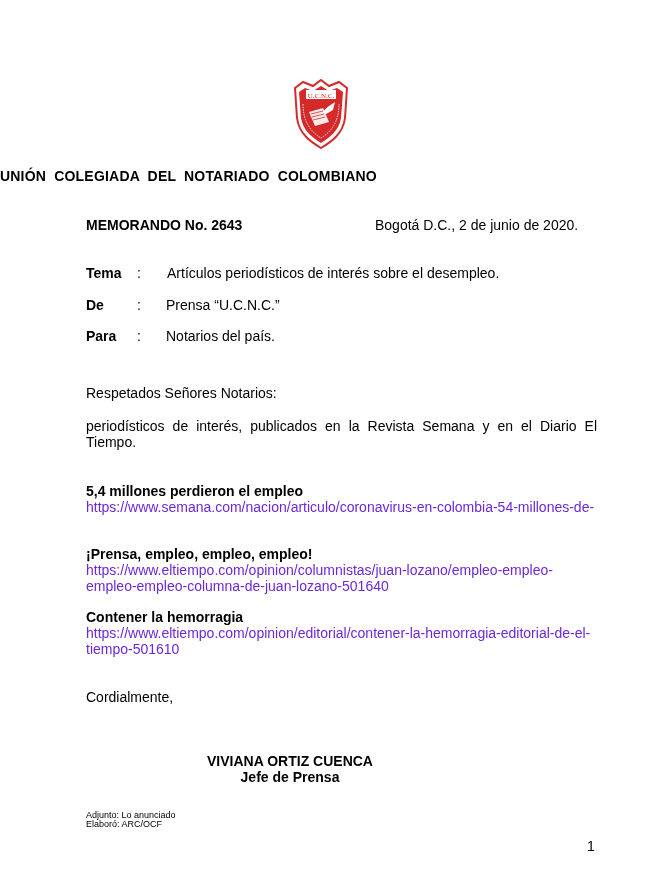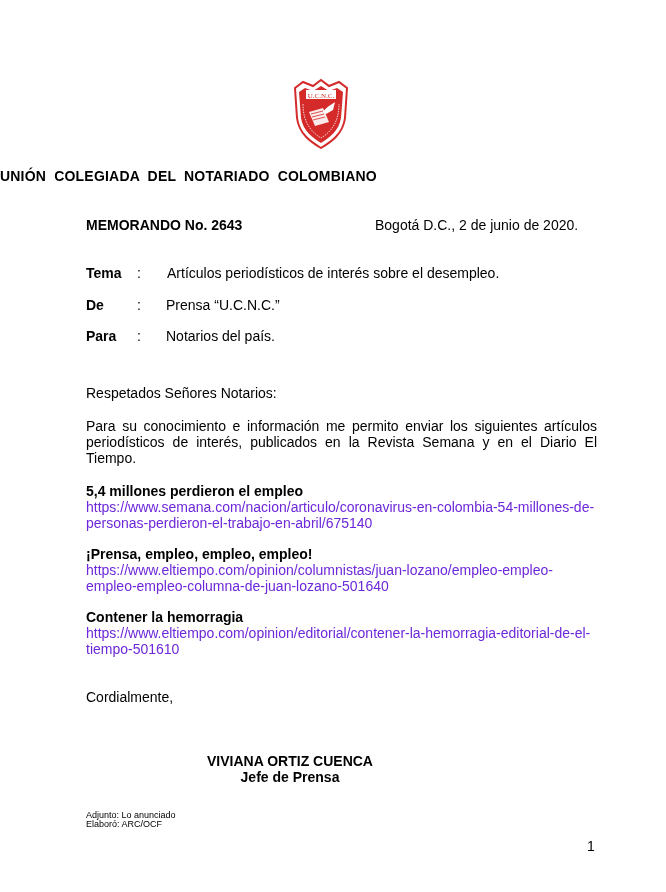--- a/index.html
+++ b/index.html
@@ -50,29 +50,27 @@
 <div class="abs colon" style="left:137px; top:297px;">:</div>
 <div class="abs" style="left:166px; top:297px;">Prensa “U.C.N.C.”</div>
 
 <div class="abs field-label" style="left:86px; top:328px;">Para</div>
 <div class="abs colon" style="left:137px; top:328px;">:</div>
 <div class="abs" style="left:166px; top:328px;">Notarios del país.</div>
 
 <div class="abs" style="left:86px; top:385px;">Respetados Señores Notarios:</div>
 
 <div class="abs para" style="top:418px;">
-  <div class="para-j" style="text-align:justify; text-align-last:justify;">Para su conocimiento e información me permito enviar los siguientes artículos</div>
   <div class="para-j" style="text-align:justify; text-align-last:justify;">periodísticos de interés, publicados en la Revista Semana y en el Diario El</div>
   <div>Tiempo.</div>
 </div>
 
 <div class="abs art-title" style="top:483px;">5,4 millones perdieron el empleo</div>
 <div class="abs" style="left:86px; top:499px;">
   <div class="link">https://www.semana.com/nacion/articulo/coronavirus-en-colombia-54-millones-de-</div>
-  <div class="link">personas-perdieron-el-trabajo-en-abril/675140</div>
 </div>
 
 <div class="abs art-title" style="top:546px;">¡Prensa, empleo, empleo, empleo!</div>
 <div class="abs" style="left:86px; top:562px;">
   <div class="link">https://www.eltiempo.com/opinion/columnistas/juan-lozano/empleo-empleo-</div>
   <div class="link">empleo-empleo-columna-de-juan-lozano-501640</div>
 </div>
 
 <div class="abs art-title" style="top:609px;">Contener la hemorragia</div>
 <div class="abs" style="left:86px; top:625px;">

